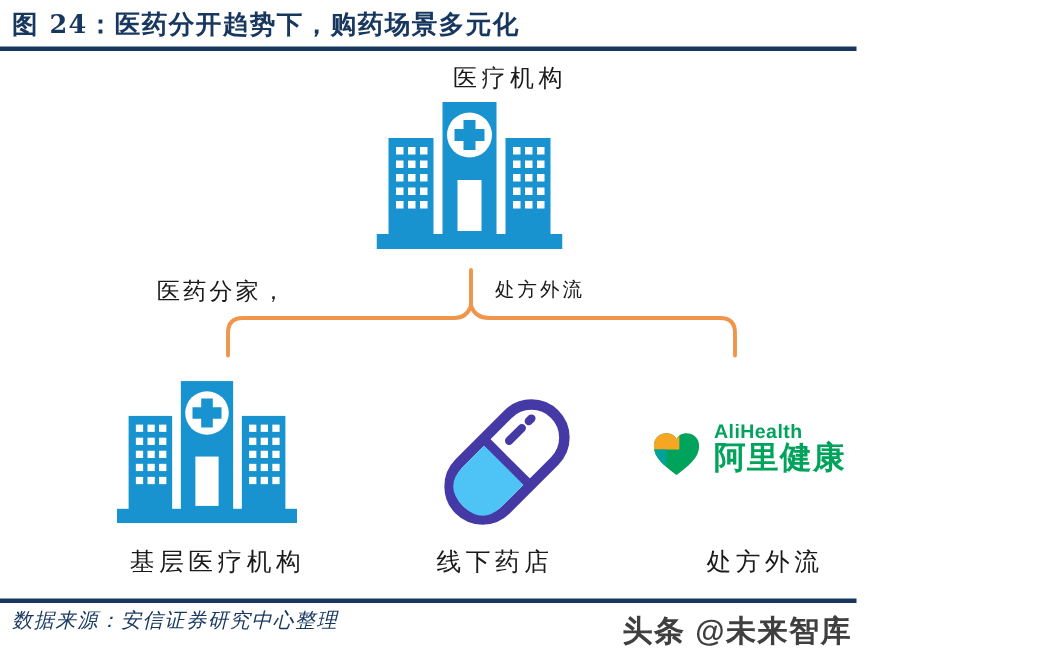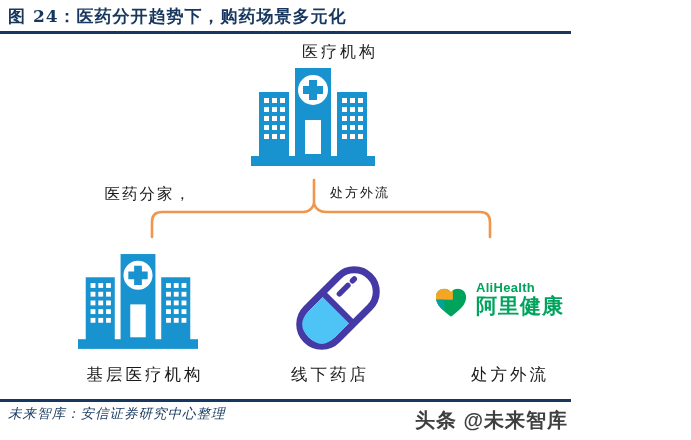--- a/index.html
+++ b/index.html
@@ -141,16 +141,16 @@
       <div class="brand-en">AliHealth</div>
       <div class="brand-zh">阿里健康</div>
     </div>
   </div>
 
   <div class="col-label label-1">基层医疗机构</div>
   <div class="col-label label-2">线下药店</div>
   <div class="col-label label-3">处方外流</div>
 
   <div class="rule rule-bottom"></div>
-  <div class="source">未来智库：安信证券研究中心整理</div>
+  <div class="source">数据来源：安信证券研究中心整理</div>
   <div class="watermark">头条 @未来智库</div>
 
 </div>
 
 </body></html>

